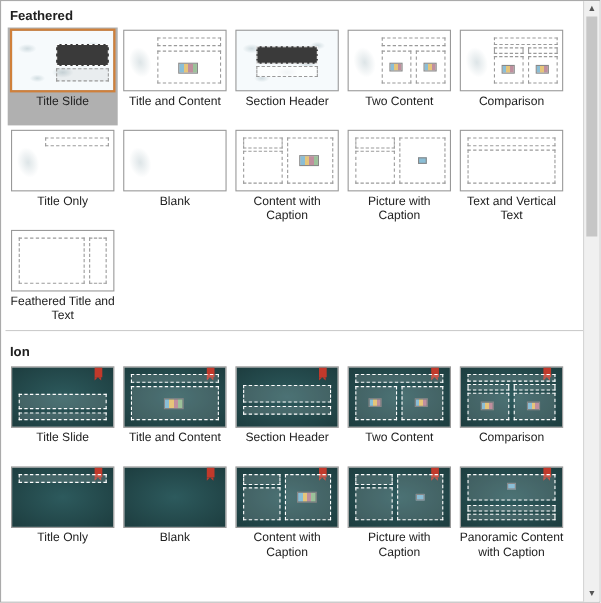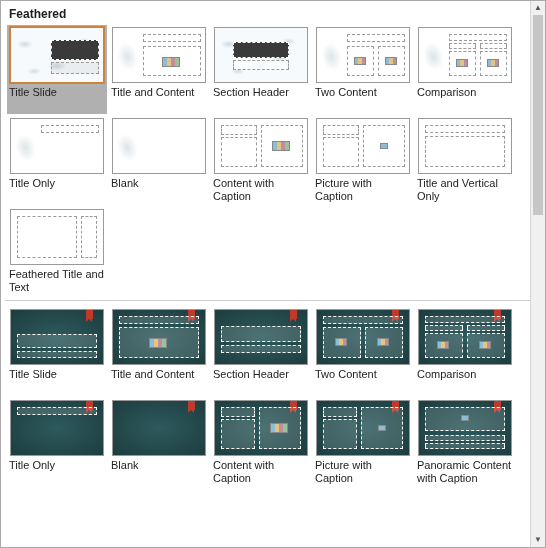--- a/index.html
+++ b/index.html
@@ -85,21 +85,21 @@
     border: 1px solid #999;
     background: #fff;
     position: relative;
     overflow: hidden;
   }
   .item.selected .thumb-box {
     outline: 2px solid #d0803a;
     outline-offset: -1px;
   }
   .label {
-    text-align: left;
+    text-align: center;
     font-size: 11px;
     line-height: 13px;
     margin-top: 3px;
     min-height: 26px;
     color: #222;
     width: 100%;
     word-wrap: break-word;
   }
   
   .feather-bg {
@@ -244,37 +244,38 @@
           <div class="pic" style="left:63px;top:24px;"></div>
         </div>
         <div class="label">Picture with Caption</div>
       </div>
 
       <div class="item">
         <div class="thumb-box">
           <div class="ph" style="left:6px;top:6px;width:80px;height:8px;"></div>
           <div class="ph" style="left:6px;top:17px;width:80px;height:31px;"></div>
         </div>
-        <div class="label">Title and Vertical Only</div>
+        <div class="label">Text and Vertical Text</div>
       </div>
 
       <div class="item">
         <div class="thumb-box">
           <div class="ph" style="left:6px;top:6px;width:60px;height:42px;"></div>
           <div class="ph" style="left:70px;top:6px;width:16px;height:42px;"></div>
         </div>
         <div class="label">Feathered Title and Text</div>
       </div>
 
     </div>
   </div>
 
   <div class="divider"></div>
 
   <div class="section">
+    <div class="section-header">Ion</div>
     <div class="grid">
 
       <div class="item">
         <div class="thumb-box ion-bg">
           <div class="ion-flag"></div>
           <div class="ph-solid" style="left:6px;top:24px;width:80px;height:14px;"></div>
           <div class="ph-solid" style="left:6px;top:41px;width:80px;height:7px;"></div>
         </div>
         <div class="label">Title Slide</div>
       </div>

